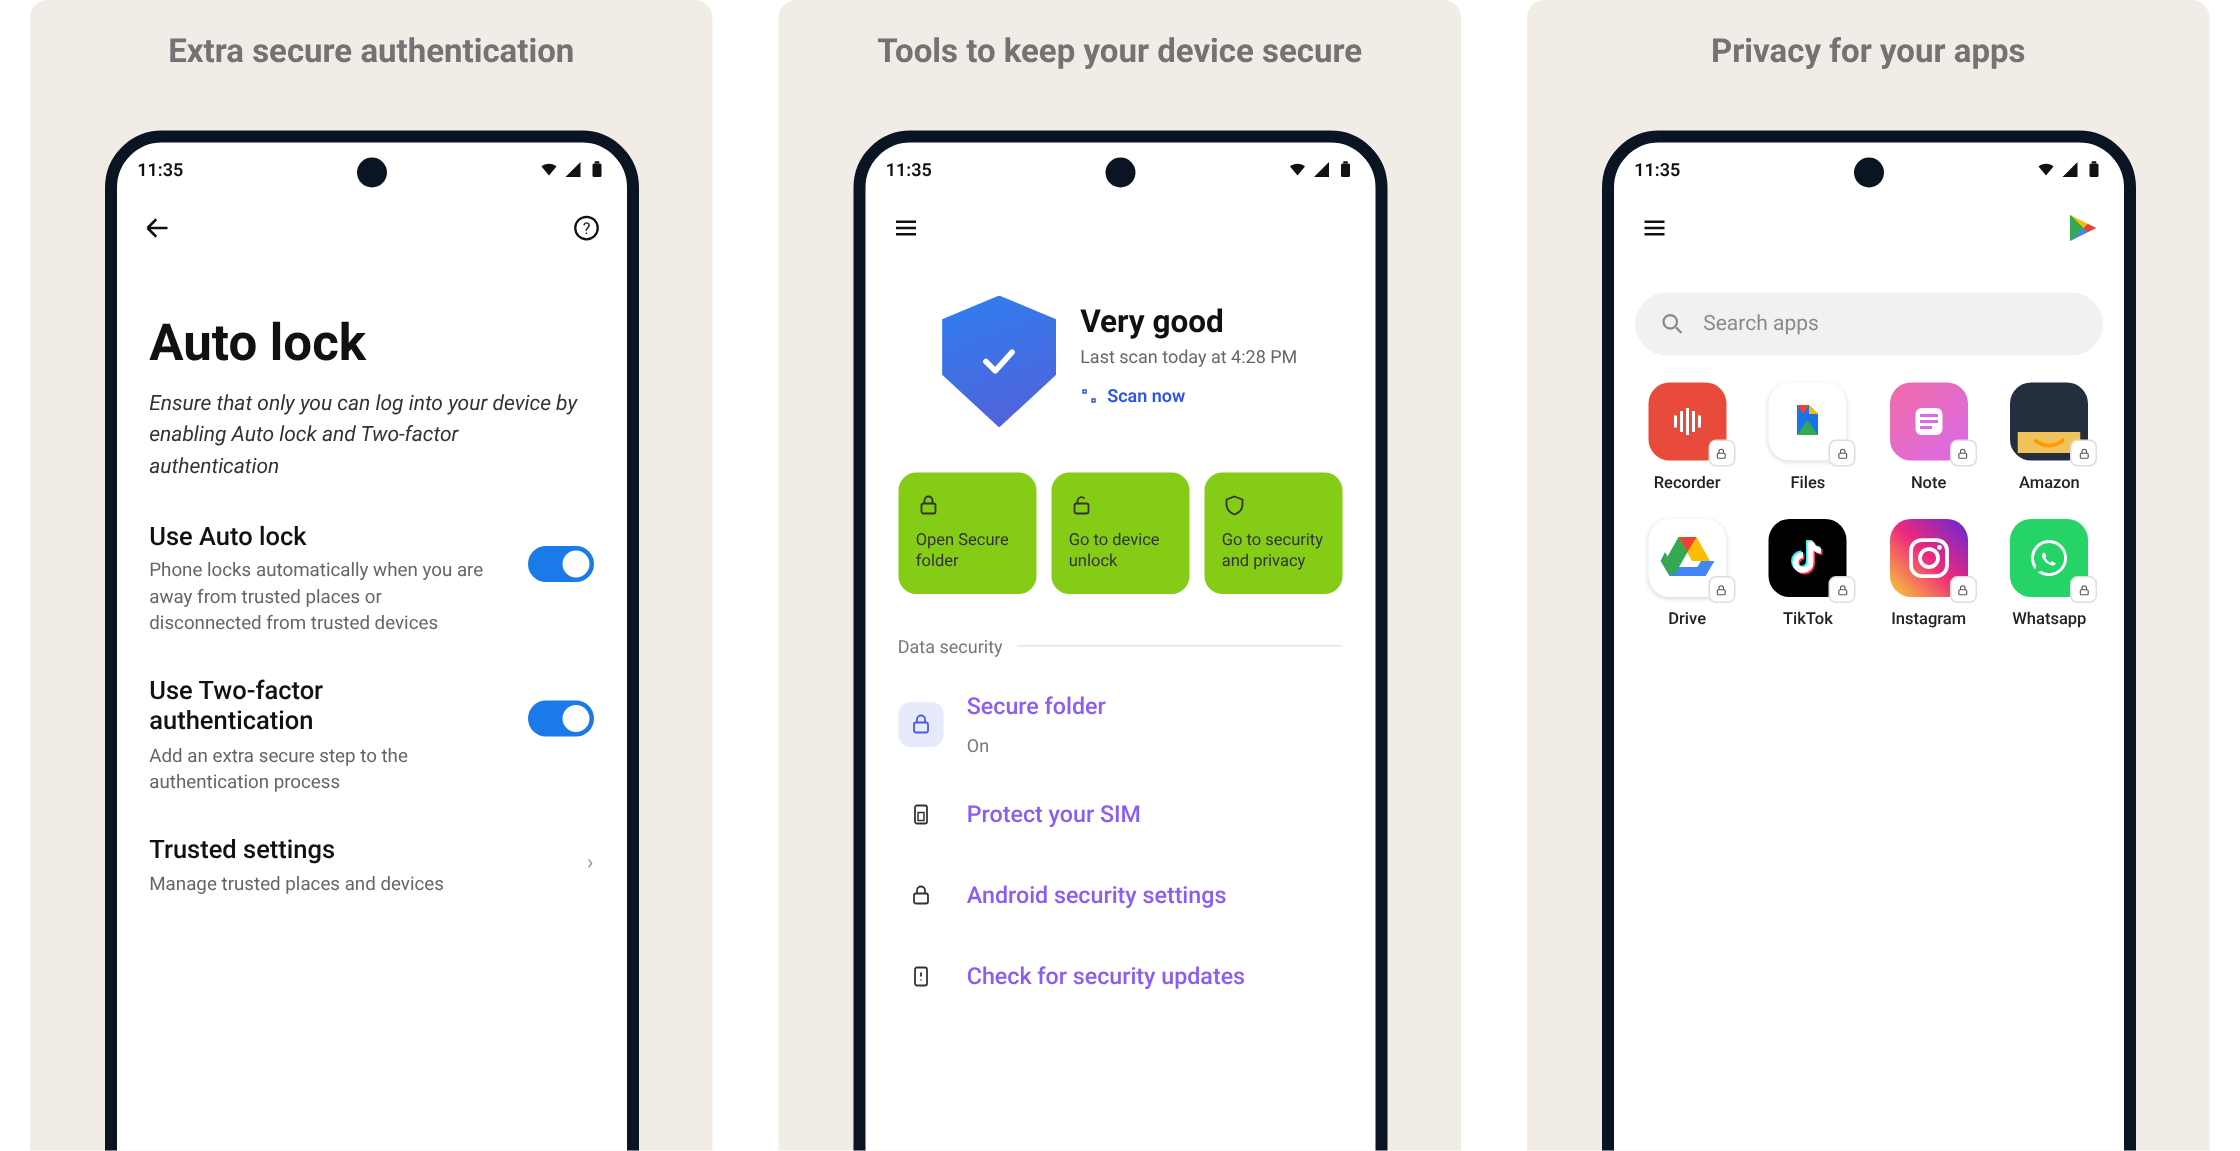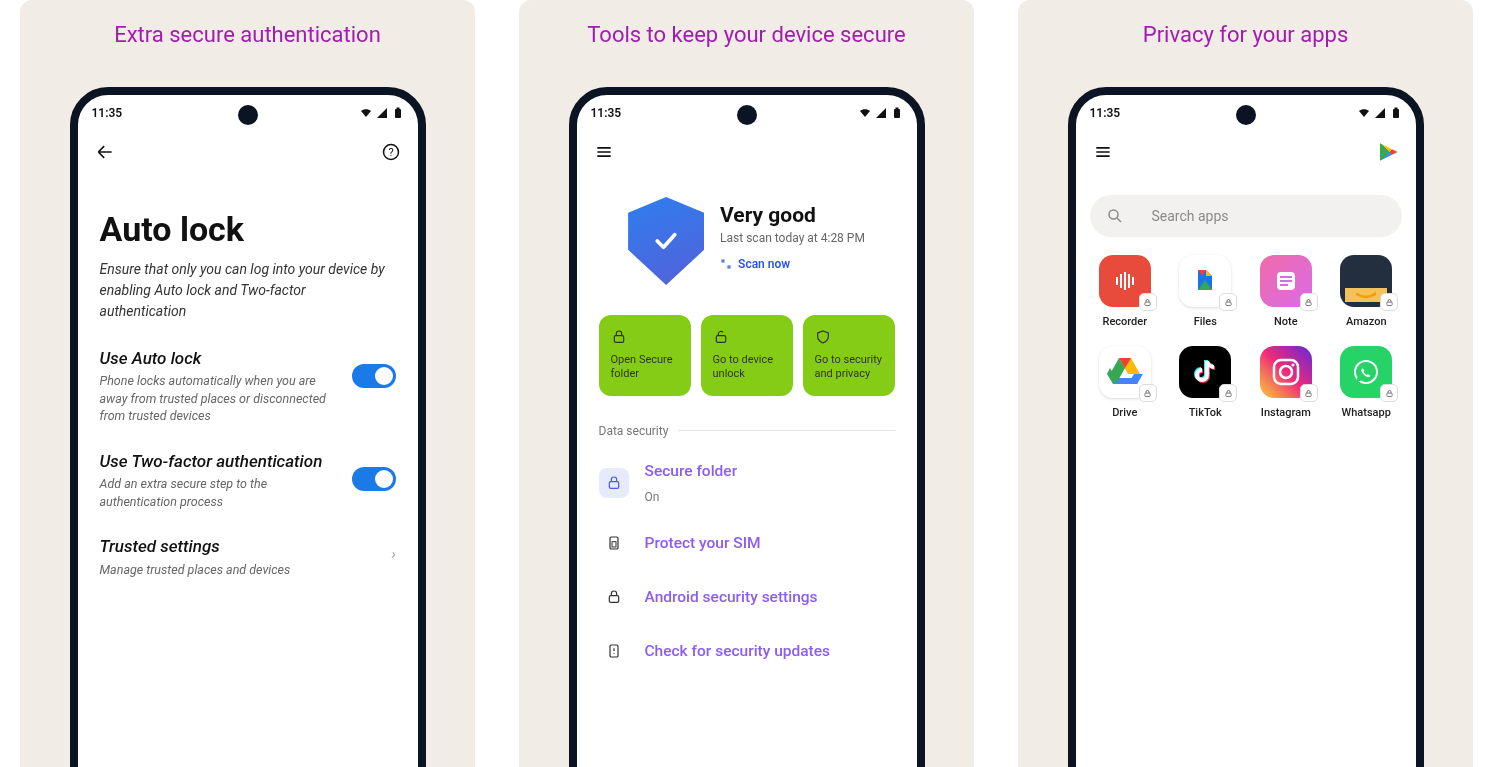--- a/index.html
+++ b/index.html
@@ -20,22 +20,22 @@
     width: 455px;
     background: #f2ece7;
     border-radius: 12px;
     display: flex;
     flex-direction: column;
     align-items: center;
     overflow: hidden;
   }
   .panel-title {
     font-size: 22px;
-    color: #a21caf;
-    font-weight: 400;
+    color: #737373;
+    font-weight: 700;
     padding: 22px 20px 40px 20px;
     text-align: center;
   }
   .phone {
     width: 356px;
     height: 720px;
     background: #fff;
     border: 8px solid #0b1423;
     border-radius: 38px;
     position: relative;
@@ -70,21 +70,21 @@
     align-items: center;
     justify-content: space-between;
     padding: 14px 16px 10px 16px;
   }
   .app-bar-icon { width: 22px; height: 22px; display:flex; align-items:center; justify-content:center; }
   .content { padding: 0 22px; }
 
   
   .big-title { font-size: 34px; font-weight: 700; color: #111; margin-top: 36px; margin-bottom: 10px; }
   .subtitle { font-size: 14px; color: #333; line-height: 1.5; margin-bottom: 26px; font-style: italic; }
-  .setting-row { display: flex; align-items: flex-start; justify-content: flex-start; margin-bottom: 26px; gap: 25px; font-style: italic; }
+  .setting-row { display: flex; align-items: flex-start; justify-content: flex-start; margin-bottom: 26px; gap: 25px; }
   .setting-text { flex: 1; }
   .setting-title { font-size: 17px; font-weight: 500; color: #111; margin-bottom: 4px; line-height: 1.2; }
   .setting-desc { font-size: 12.5px; color: #666; line-height: 1.4; }
   .toggle {
     width: 44px; height: 24px; background: #1a7ae8; border-radius: 12px;
     position: relative; flex-shrink: 0; margin-top: 16px;
   }
   .toggle::after {
     content: ""; position: absolute; right: 3px; top: 3px;
     width: 18px; height: 18px; background: #fff; border-radius: 50%;
@@ -127,21 +127,21 @@
   .list-text { flex: 1; }
   .list-title { font-size: 15.5px; font-weight: 500; color: #8b5cf6; }
   .list-sub { font-size: 12px; color: #777; margin-top: 10px; }
 
   
   .search-bar {
     margin: 22px 14px 18px 14px;
     background: #f3f1ef;
     border-radius: 24px;
     height: 42px;
-    display: flex; align-items: center; gap: 28px;
+    display: flex; align-items: center; gap: 12px;
     padding: 0 16px;
     color: #8a8a8a; font-size: 14px;
   }
   .search-bar svg { width: 18px; height: 18px; }
   .app-grid {
     display: grid;
     grid-template-columns: repeat(4, 1fr);
     gap: 18px 10px;
     padding: 0 14px;
   }

